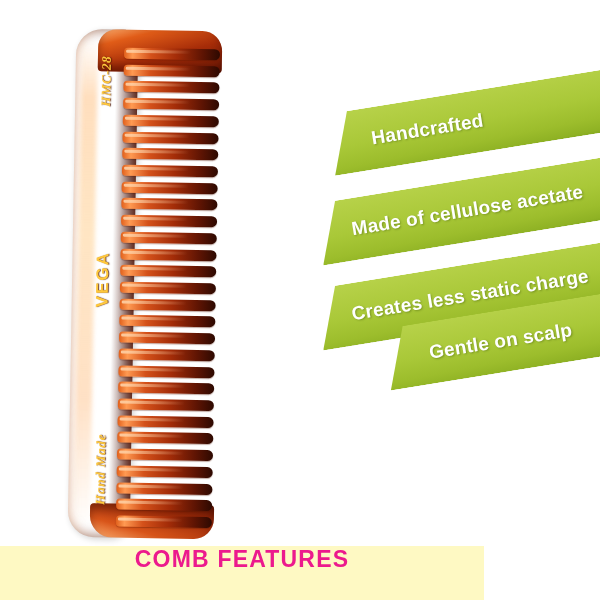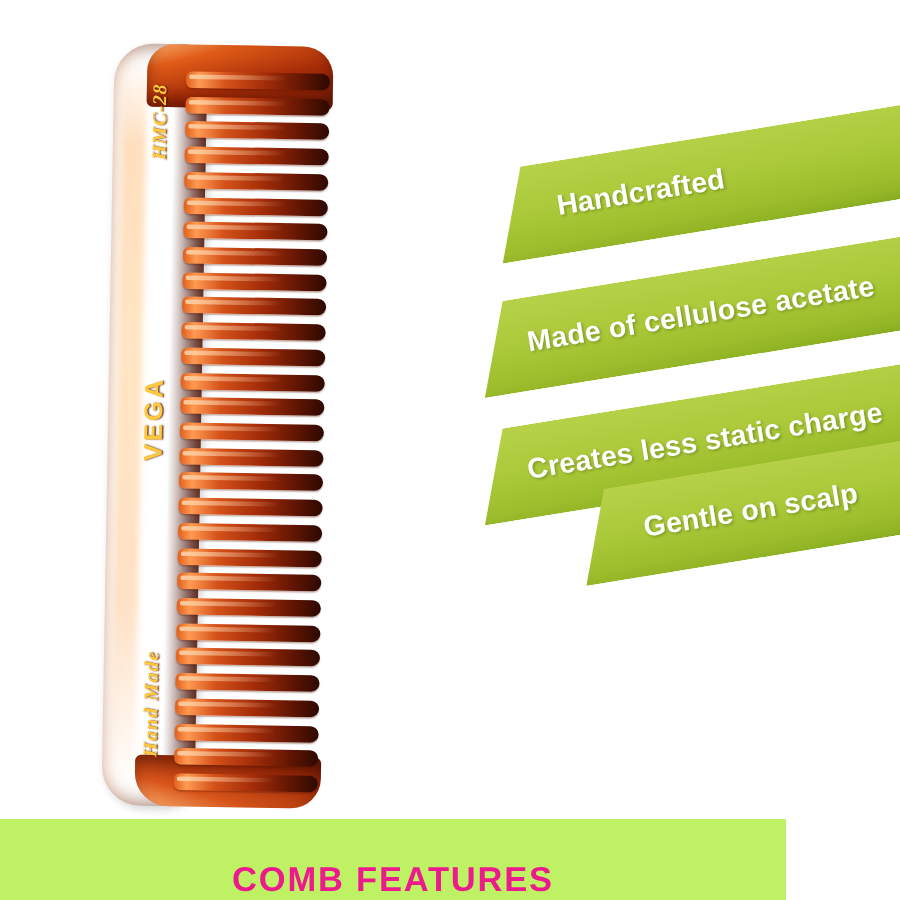--- a/index.html
+++ b/index.html
@@ -241,25 +241,25 @@
     width: 300px;
     transform: rotate(-9.2deg);
   }
   #banner-4 .txt { margin-left: 44px; }
 
   
   #caption-bar {
     position: absolute;
     left: 0;
     bottom: 0;
-    width: 524px;
+    width: 484px;
     height: 54px;
-    background: #bef264;
+    background: #fef9c3;
     display: flex;
-    align-items: flex-end;
+    align-items: flex-start;
     justify-content: center;
   }
   #caption-text {
     color: #ec1a8d;
     font-size: 23px;
     font-weight: bold;
     letter-spacing: 1.2px;
   }
 </style>
 </head>

